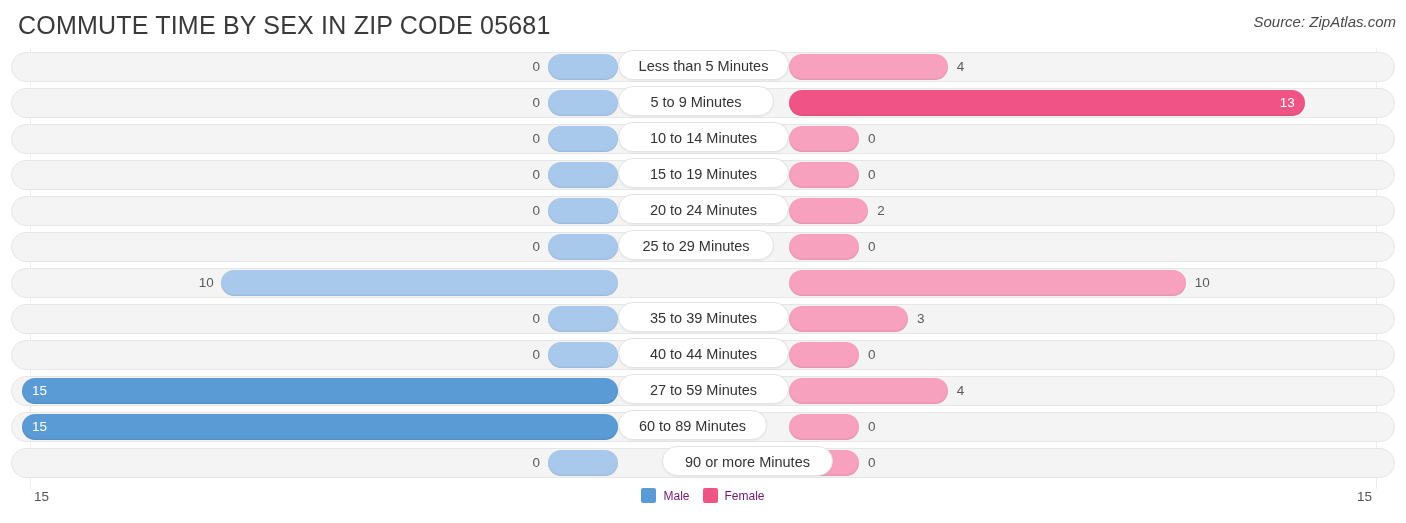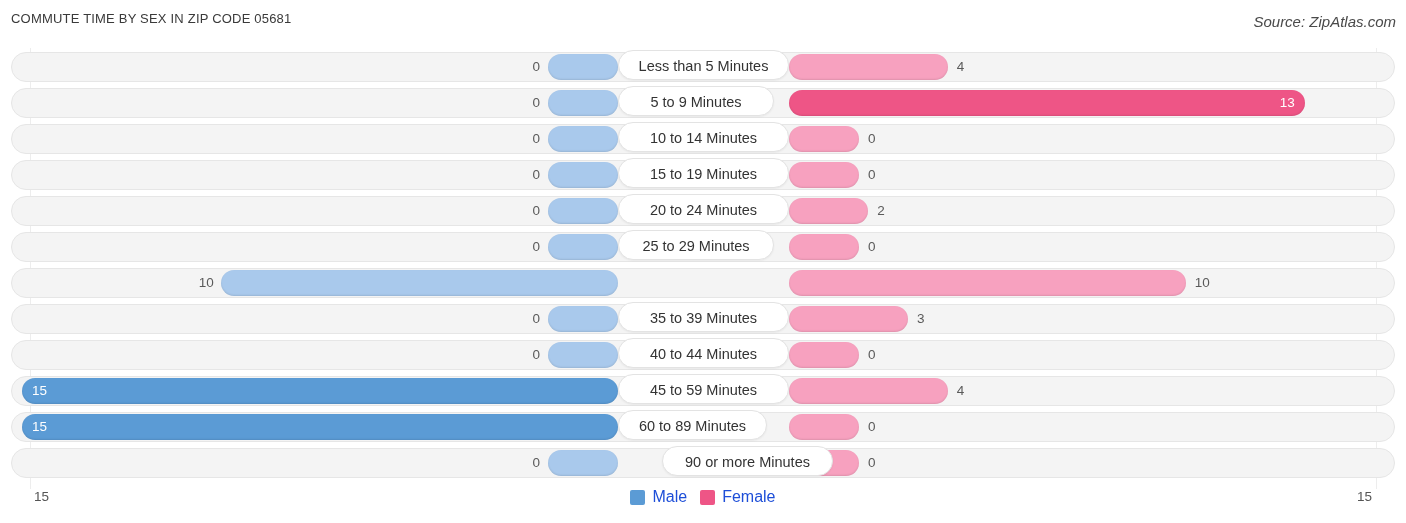--- a/index.html
+++ b/index.html
@@ -4,22 +4,22 @@
 <style>
   html,body{margin:0;padding:0;}
   body{
     width:1406px;height:523px;background:#ffffff;
     font-family:"Liberation Sans",sans-serif;
     overflow:hidden;position:relative;
   }
   #chart{position:relative;width:1406px;height:523px;}
 
   .title{
-    position:absolute;left:11px;top:11px;
-    font-size:13px;color:#3a3a3a;letter-spacing:.2px;
+    position:absolute;left:18px;top:11px;
+    font-size:25px;color:#3a3a3a;letter-spacing:.2px;
     white-space:nowrap;
   }
   .source{
     position:absolute;right:10px;top:13px;
     font-size:15px;color:#4a4a4a;font-style:italic;
     white-space:nowrap;
   }
 
   .gridline{position:absolute;top:48px;height:441px;width:1px;background:#ededed;}
 
@@ -65,21 +65,21 @@
   }
   .axis.left{left:34px;}
   .axis.right{right:34px;}
 
   .legend{
     position:absolute;top:488px;left:0;width:1406px;
     display:flex;justify-content:center;align-items:center;gap:13px;
   }
   .legend .item{display:flex;align-items:center;gap:7px;}
   .swatch{width:15px;height:15px;border-radius:2px;display:inline-block;}
-  .legend .lbl{font-size:16px;color:#1d4ed8;}
+  .legend .lbl{font-size:12px;color:#701a75;}
 </style>
 </head>
 <body>
 
 <div id="chart">
 
   <div class="title">COMMUTE TIME BY SEX IN ZIP CODE 05681</div>
   <div class="source">Source: ZipAtlas.com</div>
 
   <div class="gridline" style="left:30px;"></div>
@@ -156,21 +156,21 @@
         <div class="bar female" style="left: 789px; width: 70px;"></div>
         <div class="barval" style="left: 868px;">0</div>
         <div class="pill" style="left: 618px; width: 171px;">40 to 44 Minutes</div>
       </div>
       <div class="row">
         <div class="track"></div>
         <div class="bar male hi" style="left: 22px; width: 596px;"></div>
         <div class="barval inside" style="left: 32px;">15</div>
         <div class="bar female" style="left: 789px; width: 158.667px;"></div>
         <div class="barval" style="left: 956.667px;">4</div>
-        <div class="pill" style="left: 618px; width: 171px;">45 to 59 Minutes</div>
+        <div class="pill" style="left: 618px; width: 171px;">27 to 59 Minutes</div>
       </div>
       <div class="row">
         <div class="track"></div>
         <div class="bar male hi" style="left: 22px; width: 596px;"></div>
         <div class="barval inside" style="left: 32px;">15</div>
         <div class="bar female" style="left: 789px; width: 70px;"></div>
         <div class="barval" style="left: 868px;">0</div>
         <div class="pill" style="left: 618px; width: 149px;">60 to 89 Minutes</div>
       </div>
       <div class="row">

